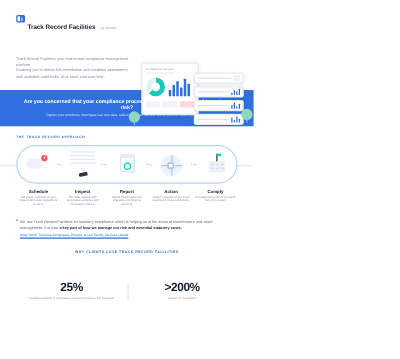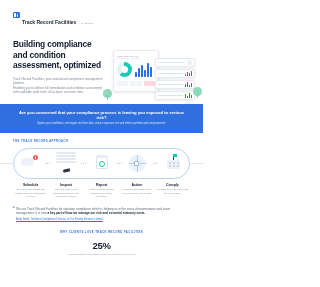--- a/index.html
+++ b/index.html
@@ -138,21 +138,21 @@
   .quote-body b { color:#131c2e; }
   .qmark { position:absolute; left:-3.5px; top:-.5px; color:#2f6fe0; font-size:4.5px; font-weight:bold; }
   .quote-cite { font-size:2.6px; color:#2f6fe0; margin-top:2.5px; text-decoration:underline; }
 
   
   .stats-wrap { margin-top:9px; padding:0 13px 0; text-align:center; }
   .stats-head {
     font-size:2.8px; font-weight:bold; letter-spacing:.4px; color:#2f6fe0; text-transform:uppercase;
   }
   .stats { display:flex; margin-top:7px; }
-  .stat { flex:1; padding:0 3px; position:relative; }
+  .stat { flex:1; padding:0 3px; position:relative;margin-top:16px; }
   .stat + .stat:before {
     content:""; position:absolute; left:0; top:1px; bottom:1px; width:.5px; background:#e3e8f0;
   }
   .stat-v { font-size:9.5px; font-weight:bold; color:#131c2e; letter-spacing:-0.35px; line-height:10px; }
   .stat-d { font-size:2.3px; line-height:3.1px; color:#8d96a6; margin-top:2px; }
 </style>
 </head>
 <body>
 
 <div class="page">
@@ -160,21 +160,20 @@
   <div class="header">
     <span class="logo-mark"></span>
     <span class="logo-txt">
       <span class="logo-name">Track Record Facilities</span>
       <span class="logo-sub">by Zendor</span>
     </span>
   </div>
 
   <div class="hero">
     <div class="hero-left">
-      <h1>Building compliance and condition assessment, optimized</h1>
       <div class="hero-body">
         <p>Track Record Facilities, your end-to-end compliance management platform.</p>
         <p>Enabling you to deliver full remediation and condition assessment with auditable audit trails, all at lower cost over time.</p>
       </div>
     </div>
 
     <div class="hero-art">
       <div class="card card-main">
         <div class="cm-title">Compliance overview</div>
         <div class="cm-bar"></div>
@@ -352,16 +351,20 @@
     <div class="quote-cite">Andy Smith, Technical Compliance Director, at Our Facility Services Limited</div>
   </div>
 
   <div class="stats-wrap">
     <div class="stats-head">Why clients love Track Record Facilities</div>
     <div class="stats">
       <div class="stat">
         <div class="stat-v">25%</div>
         <div class="stat-d">Average reduction in compliance cost over a three to five year term</div>
       </div>
+      <div class="stat">
+        <div class="stat-v">&gt;200%</div>
+        <div class="stat-d">Return on investment</div>
+      </div>
     </div>
   </div>
 
 </div>
 
 </body></html>

